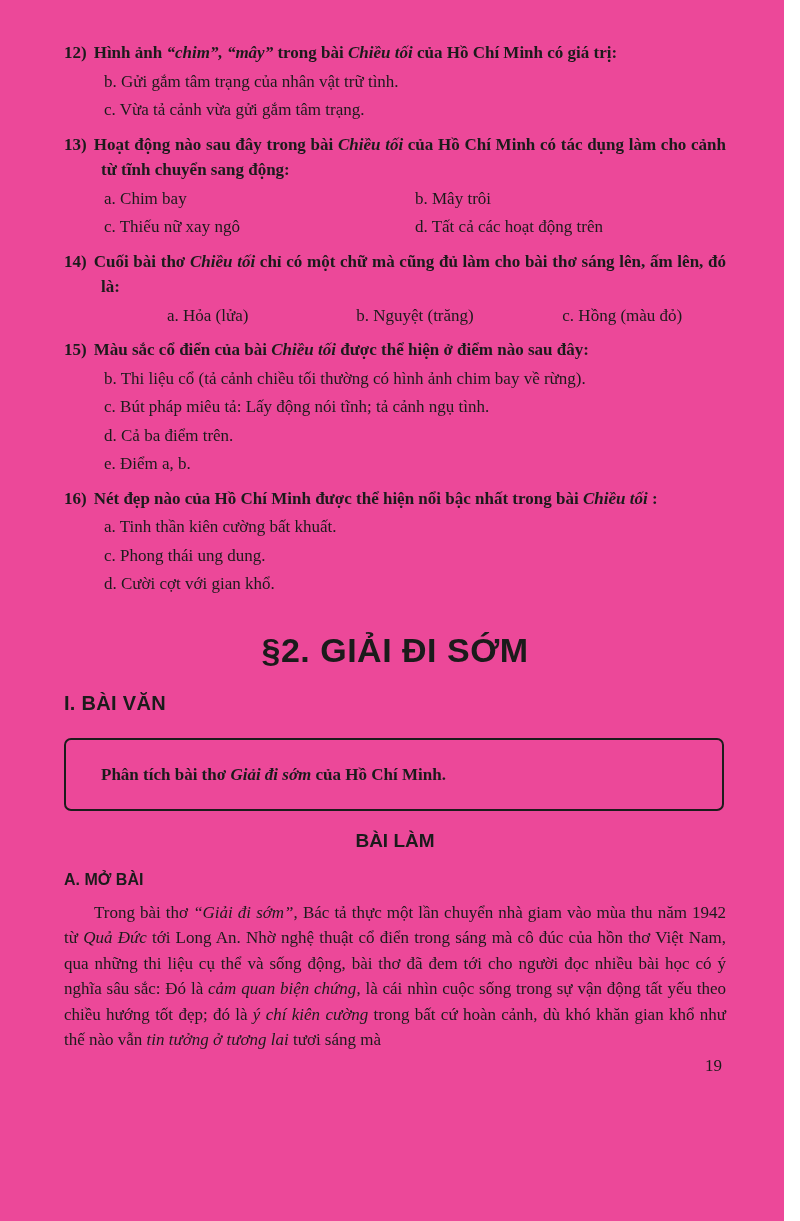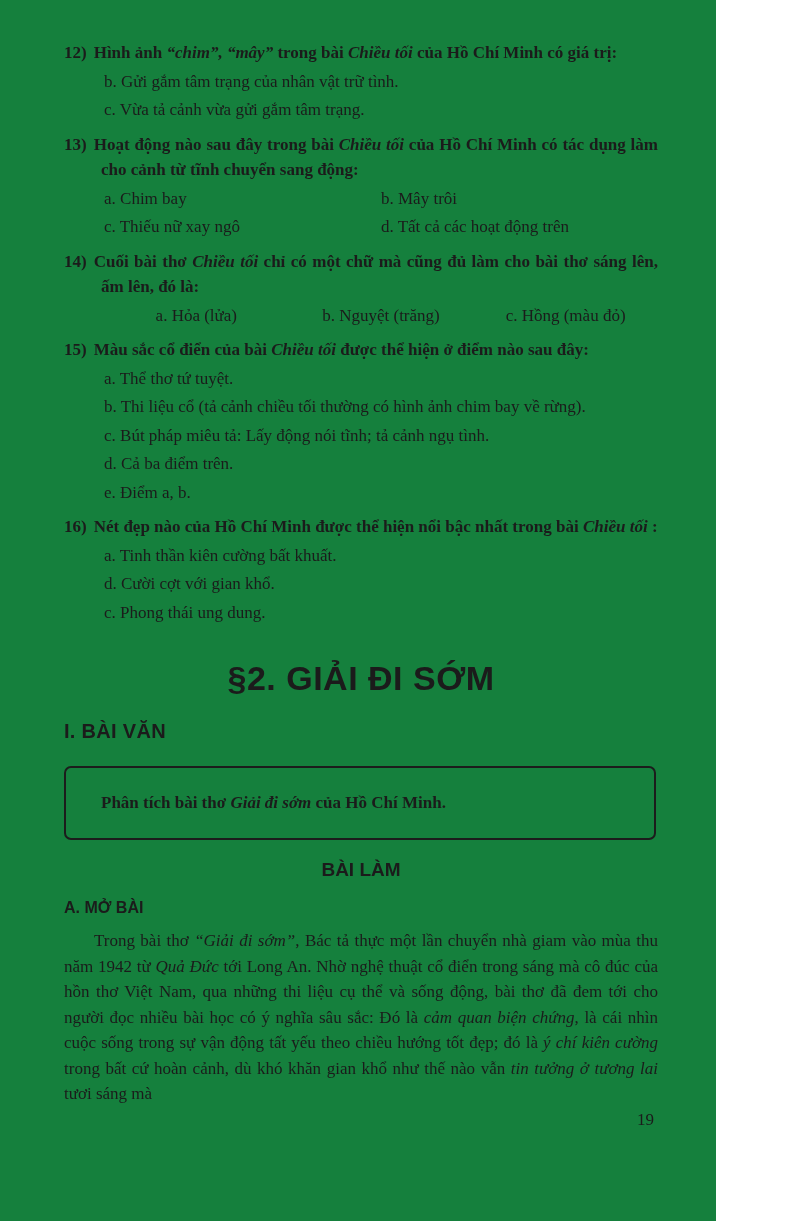--- a/index.html
+++ b/index.html
@@ -8,24 +8,24 @@
     background: #ffffff;
   }
   body {
     width: 800px;
     height: 1221px;
     overflow: hidden;
     font-family: "Liberation Serif", "DejaVu Serif", serif;
     color: #1b1b1b;
   }
   .page {
-    width: 716px;
+    width: 784px;
     height: 1221px;
     box-sizing: border-box;
-    background: #15803d;
+    background: #ec4899;
   }
   .content {
     box-sizing: border-box;
     padding: 40px 58px 0 64px;
     font-size: 17px;
     line-height: 1.5;
   }
   .b { font-weight: 700; }
   .i { font-style: italic; }
 
@@ -132,47 +132,44 @@
               <span class="opt-cell">a. Hỏa (lửa)</span>
               <span class="opt-cell">b. Nguyệt (trăng)</span>
               <span class="opt-cell">c. Hồng (màu đỏ)</span>
             </div>
           </div>
         </div>
         <div class="question">
           <div class="q-title"><span class="q-num">15)</span><span class="b">Màu sắc cổ điển của bài </span><span class="b i">Chiều tối</span><span class="b"> được thể hiện ở điểm nào sau đây:</span></div>
           <div class="q-options">
             <div class="opt-row">
-              <span class="opt-cell">a. Thể thơ tứ tuyệt.</span>
-            </div>
-            <div class="opt-row">
               <span class="opt-cell">b. Thi liệu cổ (tả cảnh chiều tối thường có hình ảnh chim bay về rừng).</span>
             </div>
             <div class="opt-row">
               <span class="opt-cell">c. Bút pháp miêu tả: Lấy động nói tĩnh; tả cảnh ngụ tình.</span>
             </div>
             <div class="opt-row">
               <span class="opt-cell">d. Cả ba điểm trên.</span>
             </div>
             <div class="opt-row">
               <span class="opt-cell">e. Điểm a, b.</span>
             </div>
           </div>
         </div>
         <div class="question">
           <div class="q-title"><span class="q-num">16)</span><span class="b">Nét đẹp nào của Hồ Chí Minh được thể hiện nổi bậc nhất trong bài </span><span class="b i">Chiều tối</span><span class="b"> :</span></div>
           <div class="q-options">
             <div class="opt-row">
               <span class="opt-cell">a. Tinh thần kiên cường bất khuất.</span>
             </div>
             <div class="opt-row">
-              <span class="opt-cell">d. Cười cợt với gian khổ.</span>
+              <span class="opt-cell">c. Phong thái ung dung.</span>
             </div>
             <div class="opt-row">
-              <span class="opt-cell">c. Phong thái ung dung.</span>
+              <span class="opt-cell">d. Cười cợt với gian khổ.</span>
             </div>
           </div>
         </div>
       </section>
 
     <h1 class="sec-heading">§2. GIẢI ĐI SỚM</h1>
 
     <h2 class="sub-heading">I. BÀI VĂN</h2>
 
     <div class="prompt-box">

